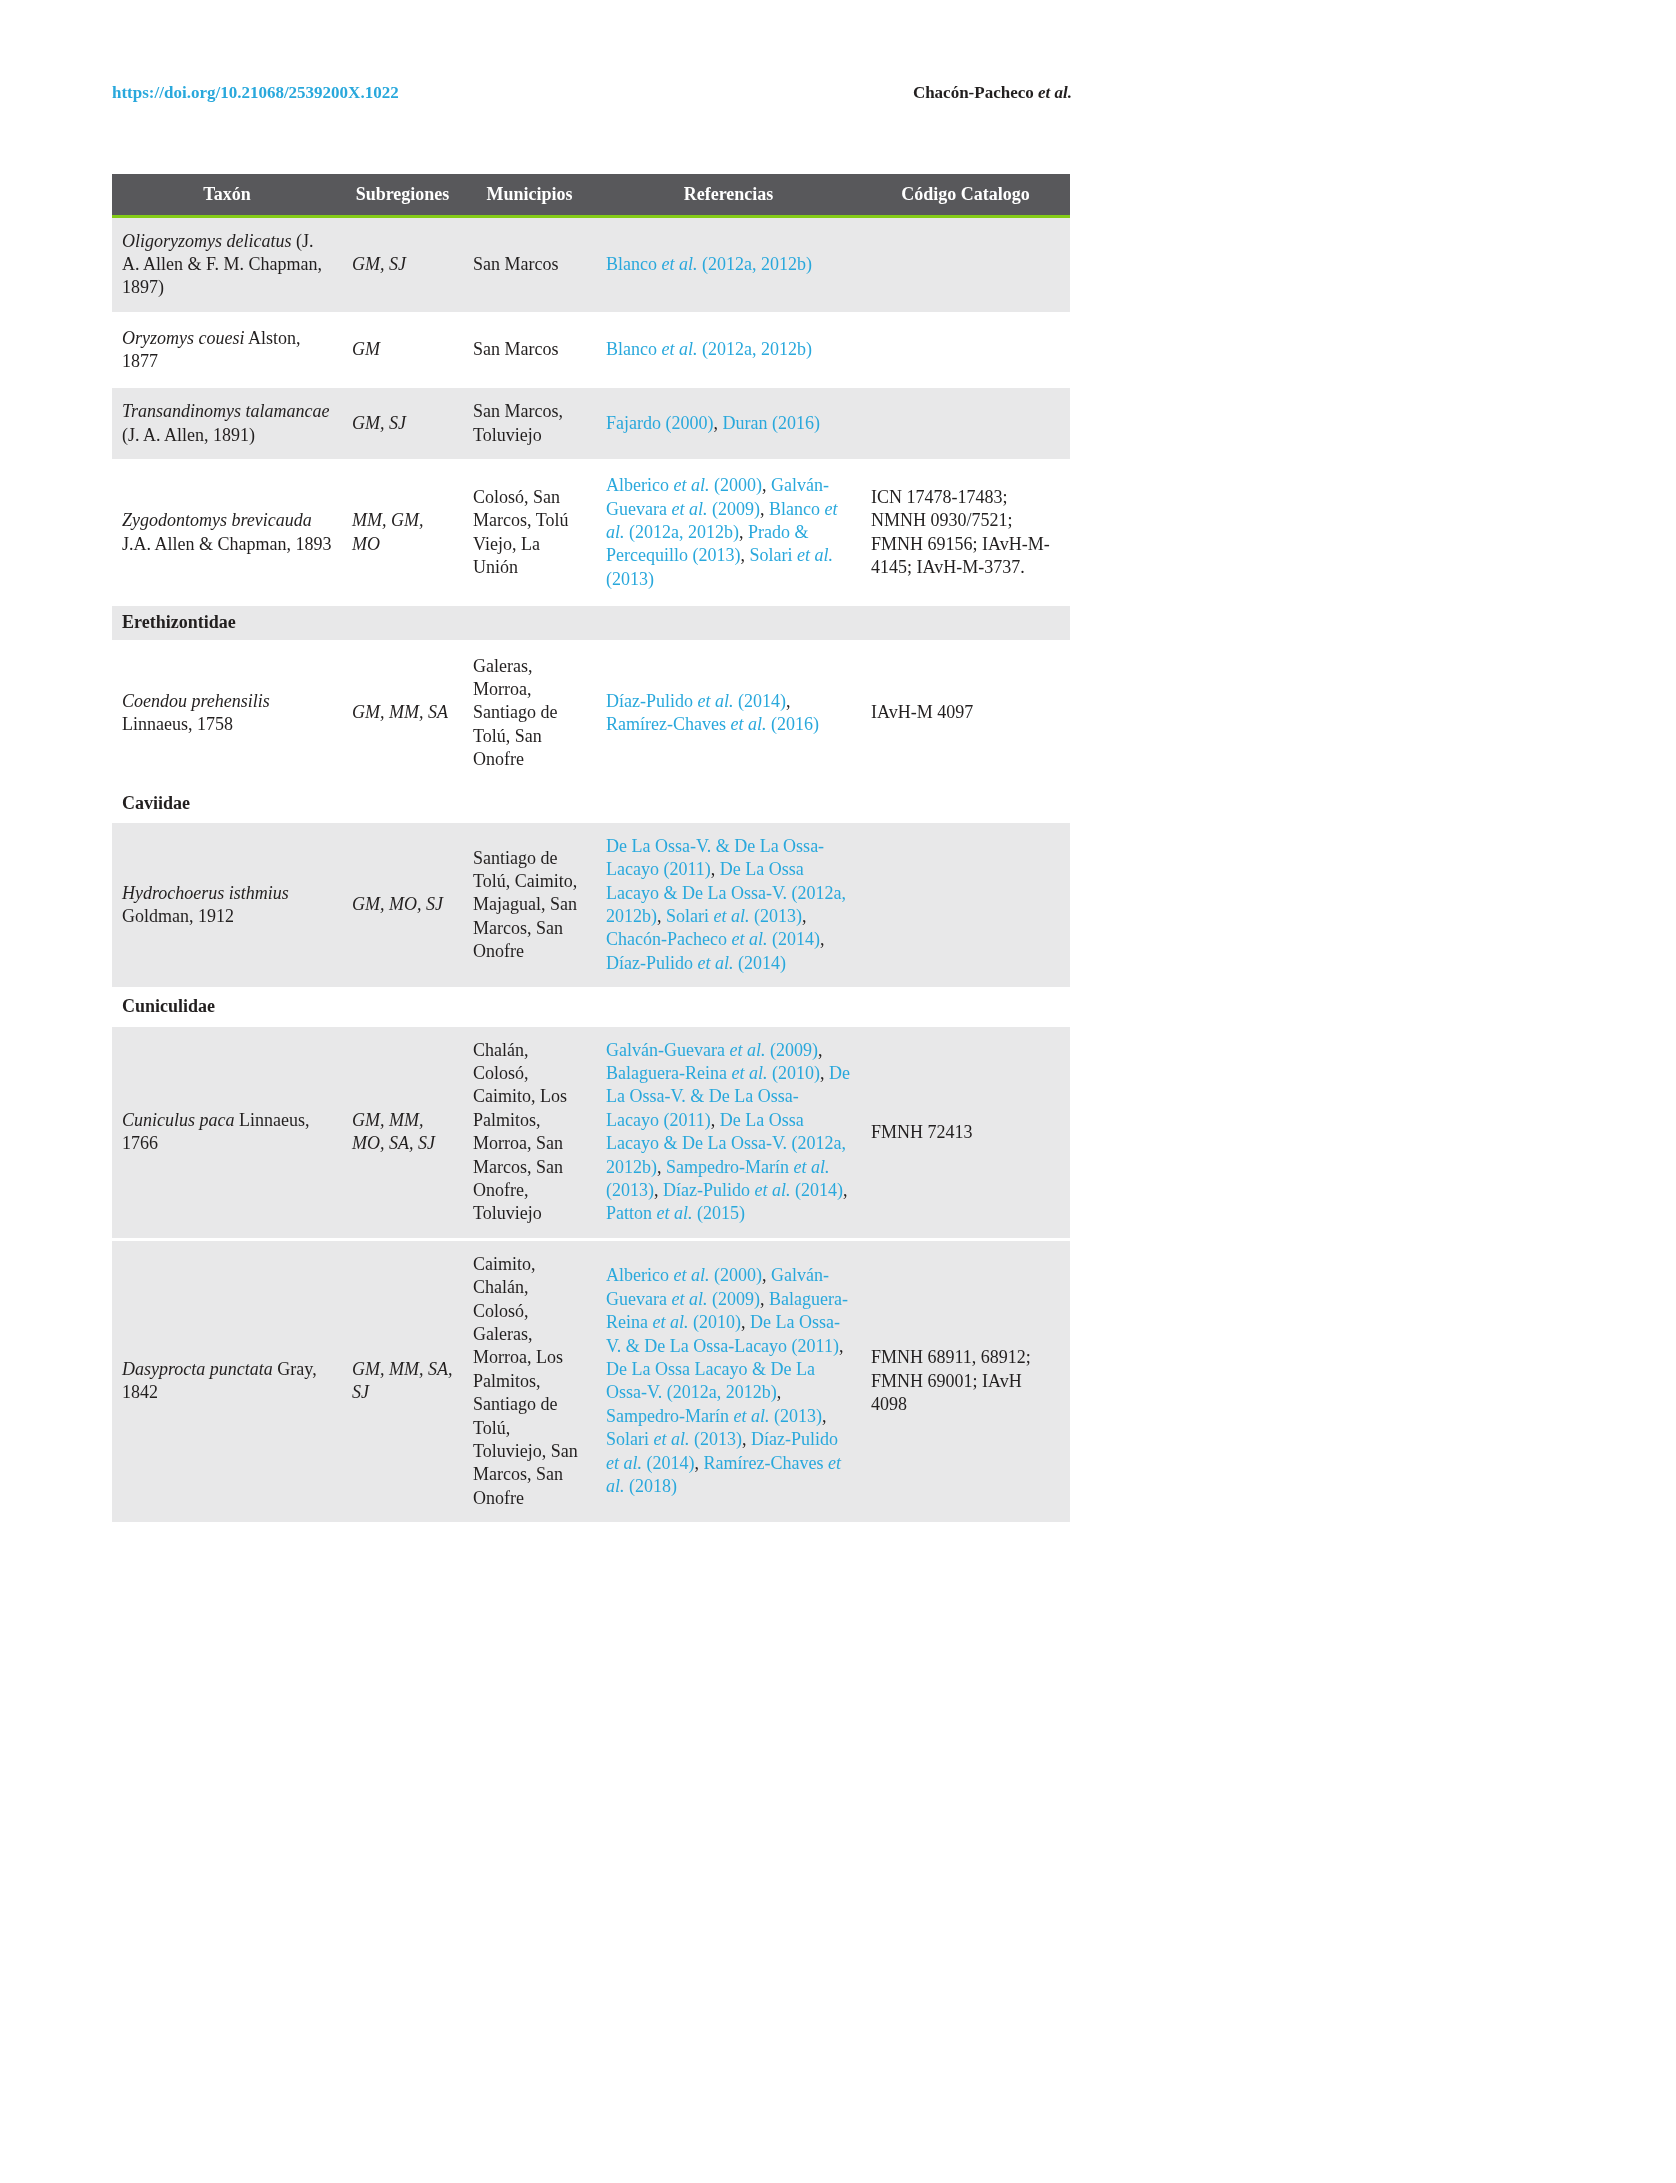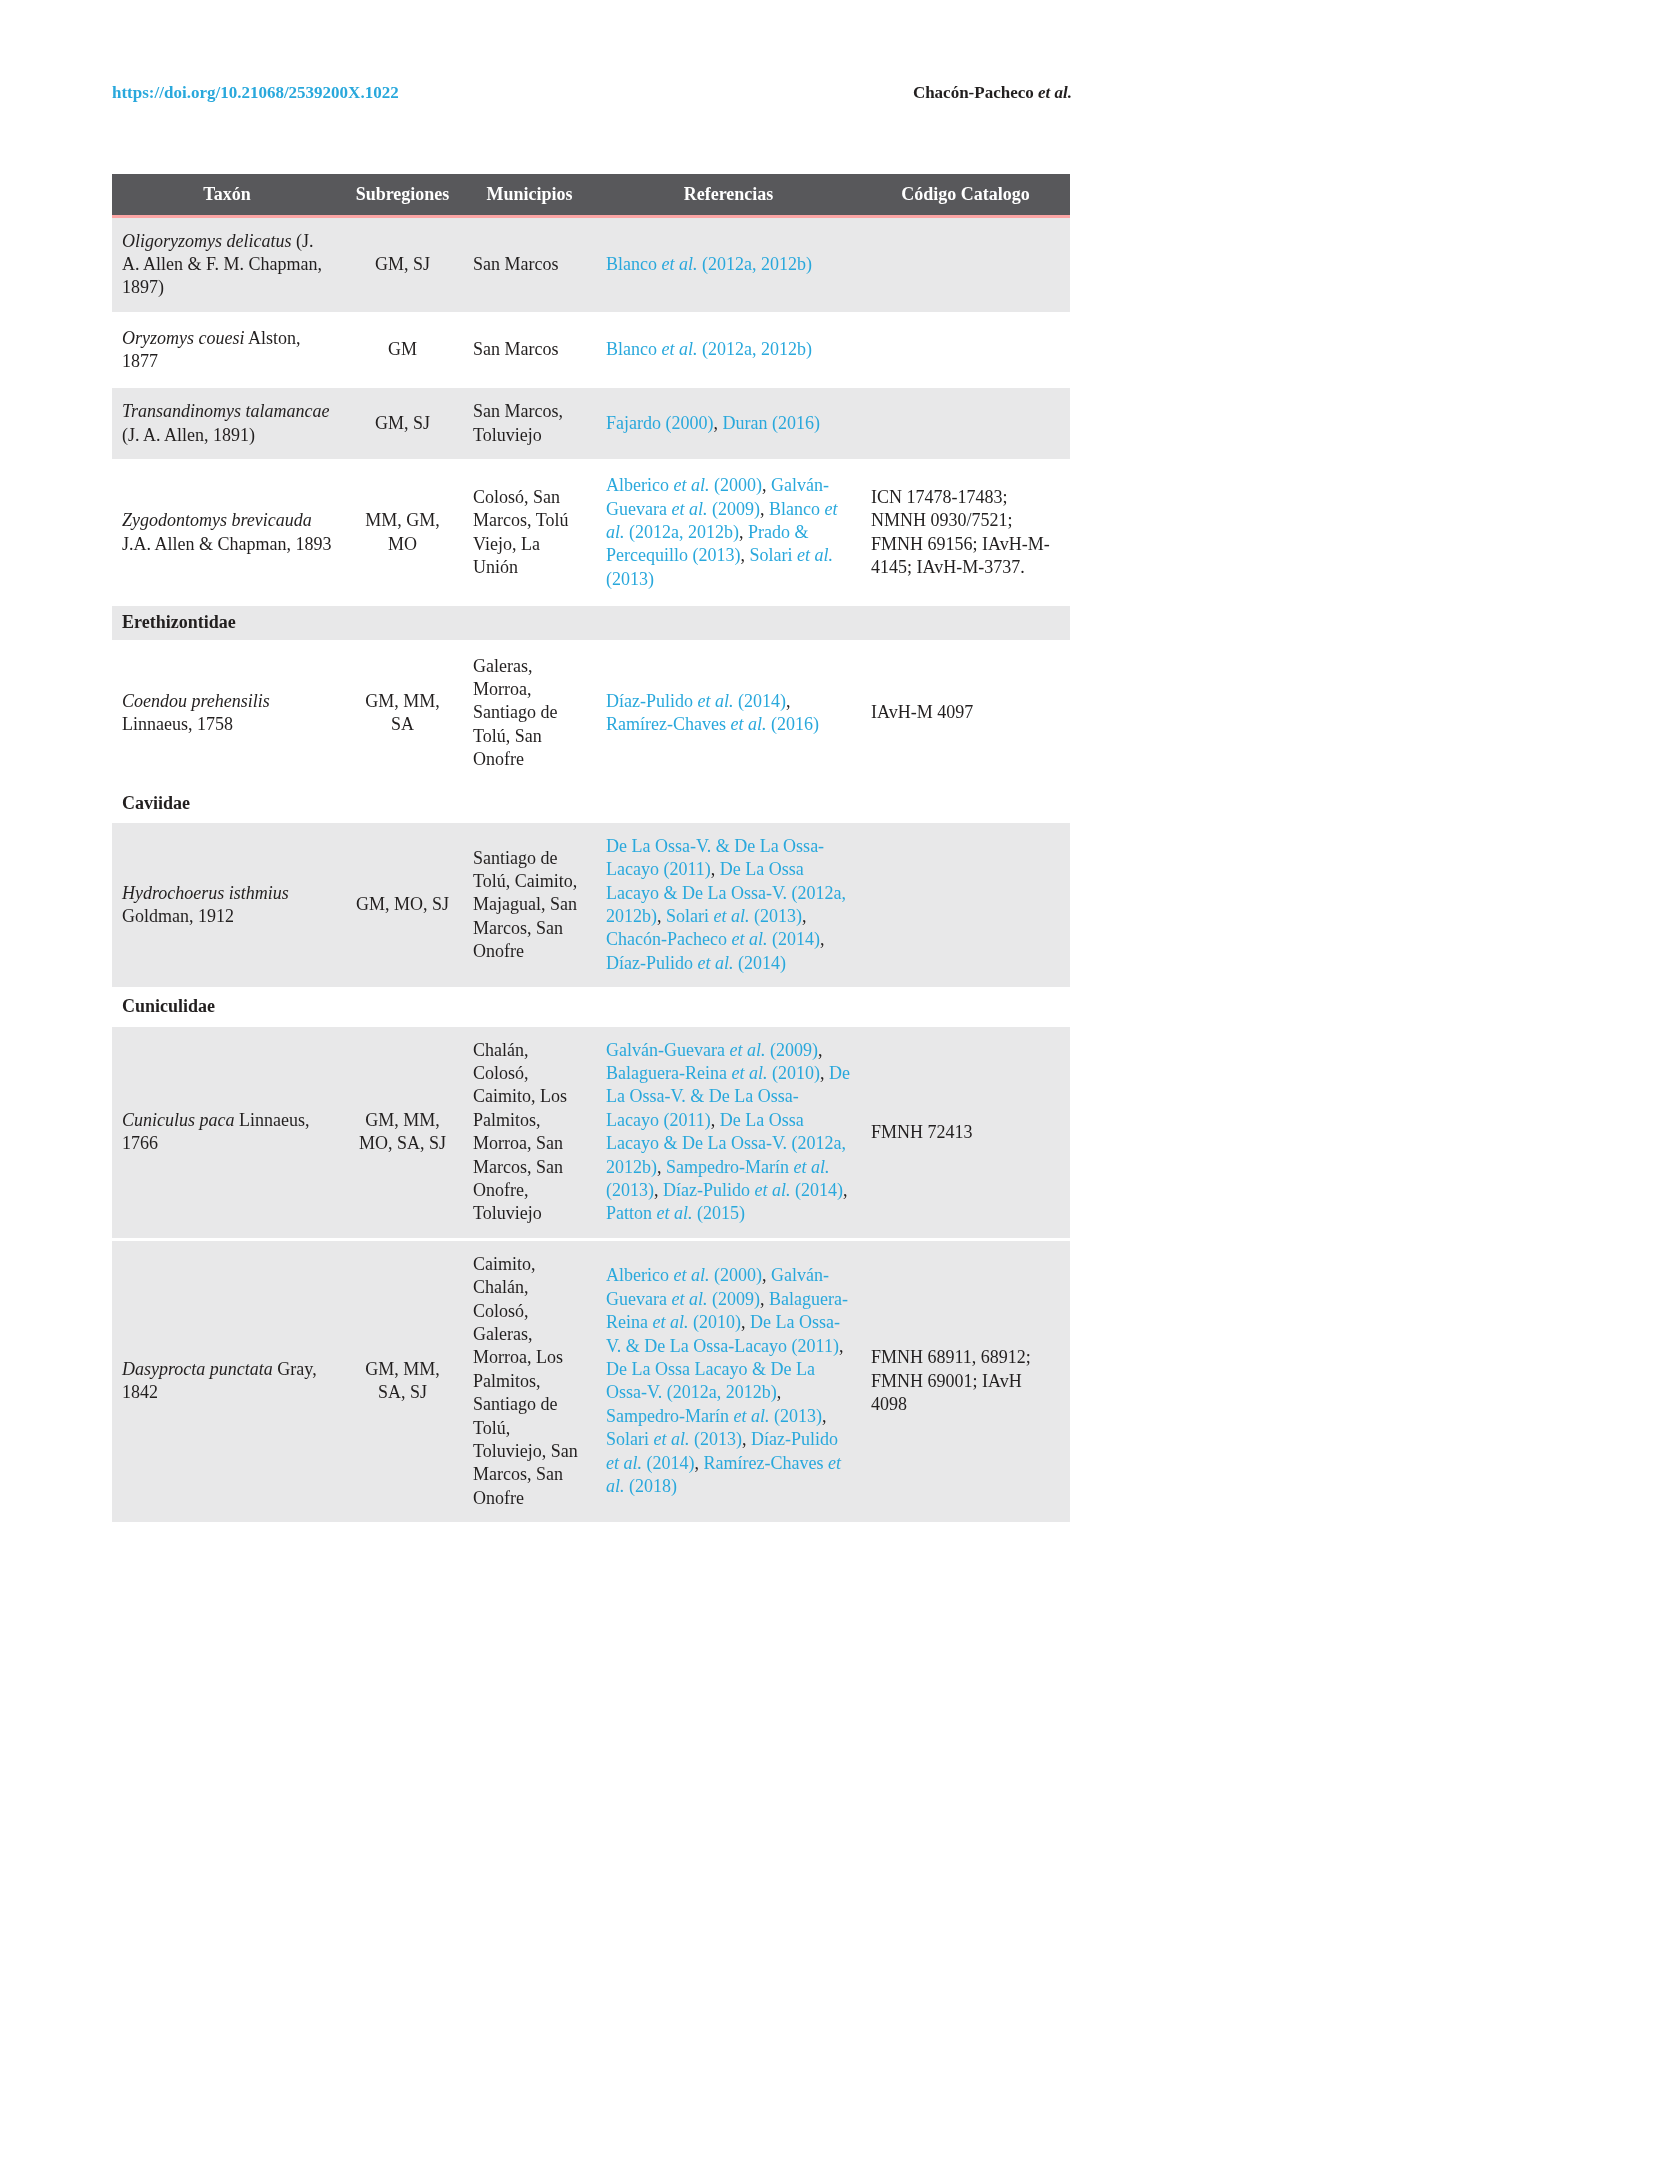--- a/index.html
+++ b/index.html
@@ -53,30 +53,30 @@
     line-height:1.3;
   }
   thead th{
     background:var(--header-bg);
     color:#ffffff;
     font-weight:bold;
     text-align:center;
     vertical-align:middle;
     height:42px;
     padding:4px 8px;
-    border-bottom:3px solid #fca5a5;
+    border-bottom:3px solid #84cc16;
   }
   tbody tr{border-bottom:3px solid #fff;}
   tbody td{
     vertical-align:middle;
     padding:12px 10px;
     background:#ffffff;
   }
   tr.shaded td{background:var(--row-shade);}
-  td.center{text-align:center;}
+  td.center{text-align:left;font-style:italic;}
   td.family-cell{
     font-weight:bold;
     padding:5px 10px;
   }
   a.cite{
     color:var(--link);
     text-decoration:none;
     cursor:pointer;
   }
   .footer{

